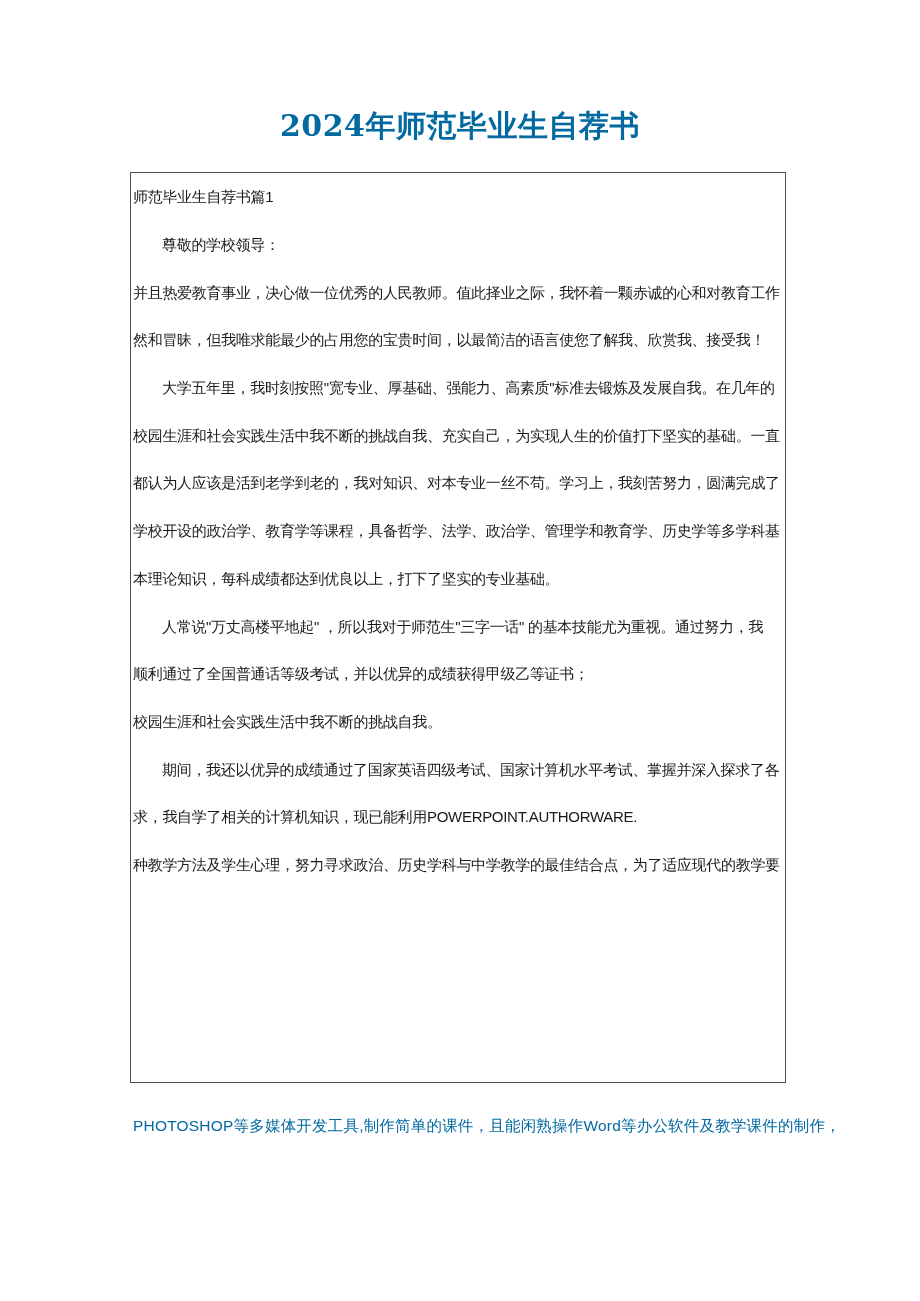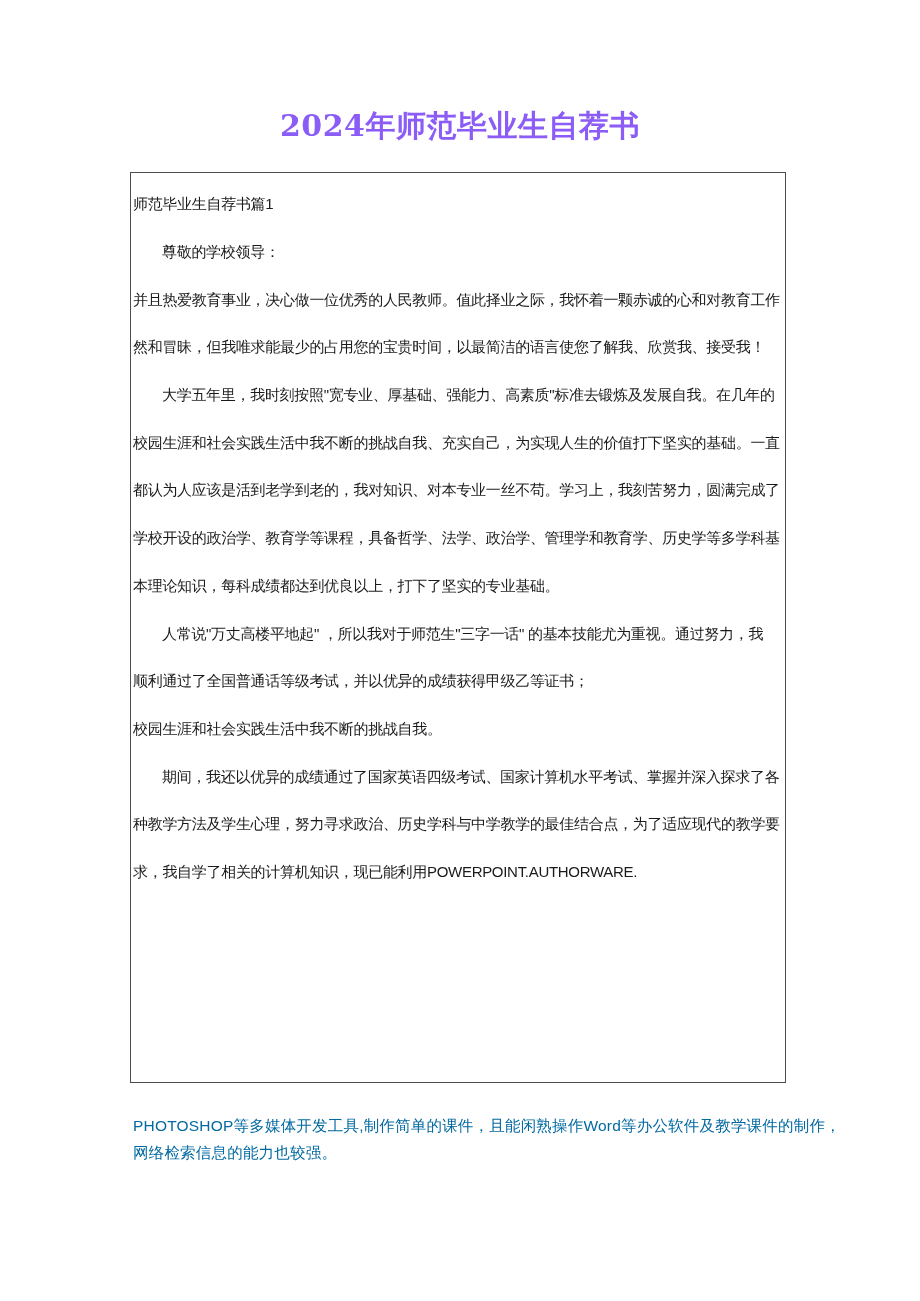--- a/index.html
+++ b/index.html
@@ -17,31 +17,31 @@
     position: absolute;
     top: 106px;
     left: 0;
     width: 920px;
     margin: 0;
     text-align: center;
     font-family: "DejaVu Serif", "Liberation Serif", serif;
     font-weight: bold;
     font-size: 30px;
     letter-spacing: 0.5px;
-    color: #8b5cf6;
+    color: #0369a1;
   }
   .letter-box {
     position: absolute;
     left: 130px;
     top: 172px;
     width: 656px;
     height: 911px;
     box-sizing: border-box;
     border: 1px solid #4d4d4d;
-    padding: 8px 2px;
+    padding: 1px 2px;
     background: #ffffff;
     overflow: hidden;
   }
   .letter-line {
     height: 47.7px;
     display: flex;
     align-items: center;
     white-space: nowrap;
     font-size: 15px;
     letter-spacing: -0.3px;
@@ -78,21 +78,20 @@
       <div class="letter-line">然和冒昧，但我唯求能最少的占用您的宝贵时间，以最简洁的语言使您了解我、欣赏我、接受我！</div>
       <div class="letter-line indent">大学五年里，我时刻按照"宽专业、厚基础、强能力、高素质"标准去锻炼及发展自我。在几年的</div>
       <div class="letter-line">校园生涯和社会实践生活中我不断的挑战自我、充实自己，为实现人生的价值打下坚实的基础。一直</div>
       <div class="letter-line">都认为人应该是活到老学到老的，我对知识、对本专业一丝不苟。学习上，我刻苦努力，圆满完成了</div>
       <div class="letter-line">学校开设的政治学、教育学等课程，具备哲学、法学、政治学、管理学和教育学、历史学等多学科基</div>
       <div class="letter-line">本理论知识，每科成绩都达到优良以上，打下了坚实的专业基础。</div>
       <div class="letter-line indent">人常说"万丈高楼平地起" ，所以我对于师范生"三字一话" 的基本技能尤为重视。通过努力，我</div>
       <div class="letter-line">顺利通过了全国普通话等级考试，并以优异的成绩获得甲级乙等证书；</div>
       <div class="letter-line">校园生涯和社会实践生活中我不断的挑战自我。</div>
       <div class="letter-line indent">期间，我还以优异的成绩通过了国家英语四级考试、国家计算机水平考试、掌握并深入探求了各</div>
+      <div class="letter-line">求，我自学了相关的计算机知识，现已能利用POWERPOINT.AUTHORWARE.</div>
       <div class="letter-line">种教学方法及学生心理，努力寻求政治、历史学科与中学教学的最佳结合点，为了适应现代的教学要</div>
-      <div class="letter-line">求，我自学了相关的计算机知识，现已能利用POWERPOINT.AUTHORWARE.</div>
     </div>
 </div>
 
 <div class="overflow-text">
     <div class="overflow-line">PHOTOSHOP等多媒体开发工具,制作简单的课件，且能闲熟操作Word等办公软件及教学课件的制作，</div>
-    <div class="overflow-line">网络检索信息的能力也较强。</div>
   </div>
 
 </body></html>

